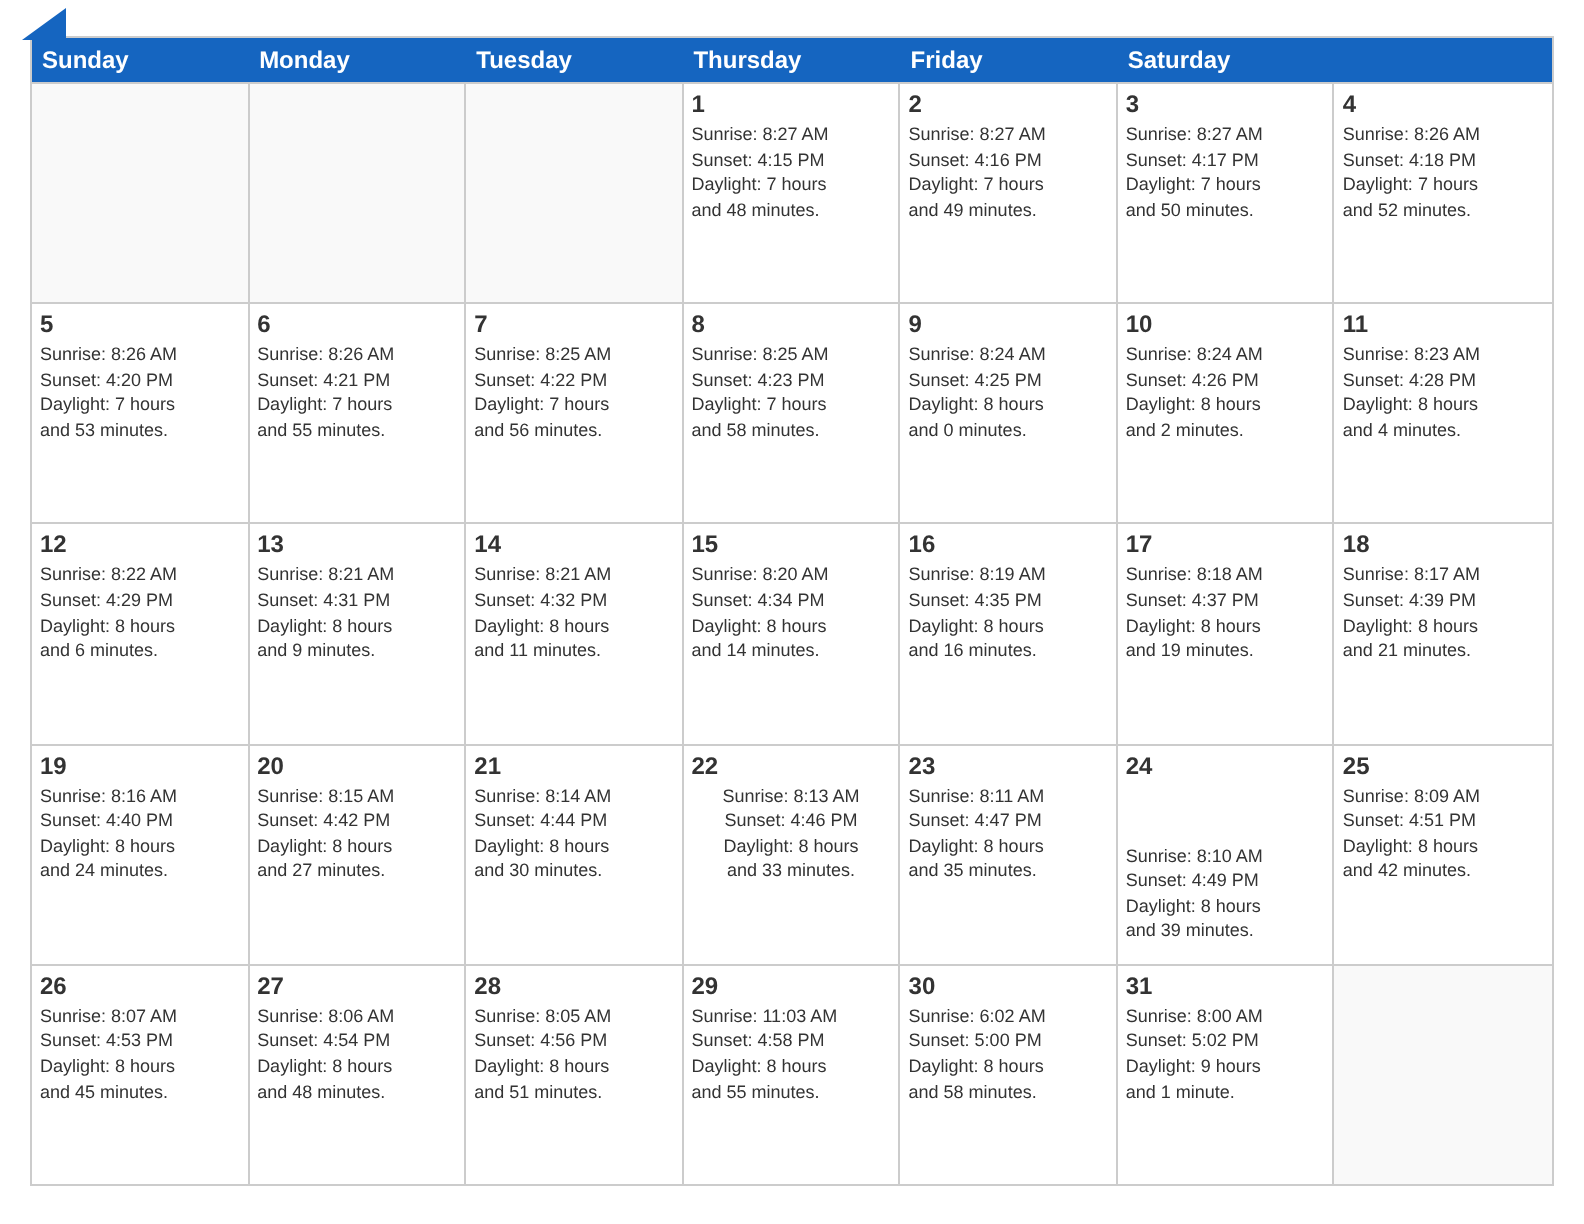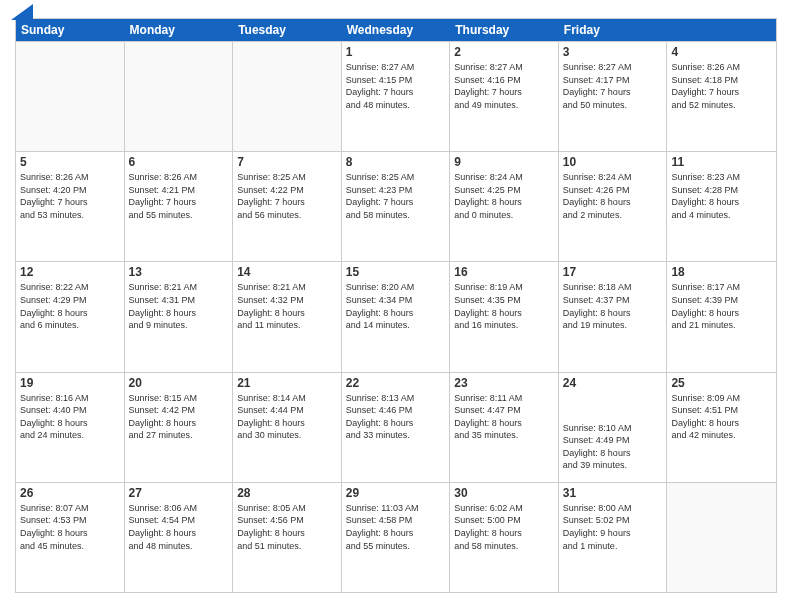--- a/index.html
+++ b/index.html
@@ -123,23 +123,23 @@
       <div class="month-title"></div>
       <div class="location-title"></div>
     </div>
   </div>
 
   <div class="calendar">
     <div class="cal-header" id="cal-header">
         <div class="cal-header-cell">Sunday</div>
         <div class="cal-header-cell">Monday</div>
         <div class="cal-header-cell">Tuesday</div>
-        <div class="cal-header-cell">Wednesday</div>
         <div class="cal-header-cell">Thursday</div>
         <div class="cal-header-cell">Friday</div>
+        <div class="cal-header-cell">Saturday</div>
       </div>
     <div class="cal-body" id="cal-body">
         <div class="cal-row">
           <div class="cal-cell empty"></div>
           <div class="cal-cell empty"></div>
           <div class="cal-cell empty"></div>
           <div class="cal-cell">
             <span class="day-num">1</span>
             <div class="cell-info" style="white-space: pre-line;">Sunrise: 8:27 AM
 Sunset: 4:15 PM
@@ -287,21 +287,21 @@
           </div>
           <div class="cal-cell">
             <span class="day-num">21</span>
             <div class="cell-info" style="white-space: pre-line;">Sunrise: 8:14 AM
 Sunset: 4:44 PM
 Daylight: 8 hours
 and 30 minutes.</div>
           </div>
           <div class="cal-cell">
             <span class="day-num">22</span>
-            <div class="cell-info" style="white-space: pre-line;">Sunrise: 8:13 AM
+            <div class="cell-info" style="white-space: pre-line; text-align: center;">Sunrise: 8:13 AM
 Sunset: 4:46 PM
 Daylight: 8 hours
 and 33 minutes.</div>
           </div>
           <div class="cal-cell">
             <span class="day-num">23</span>
             <div class="cell-info" style="white-space: pre-line;">Sunrise: 8:11 AM
 Sunset: 4:47 PM
 Daylight: 8 hours
 and 35 minutes.</div>

